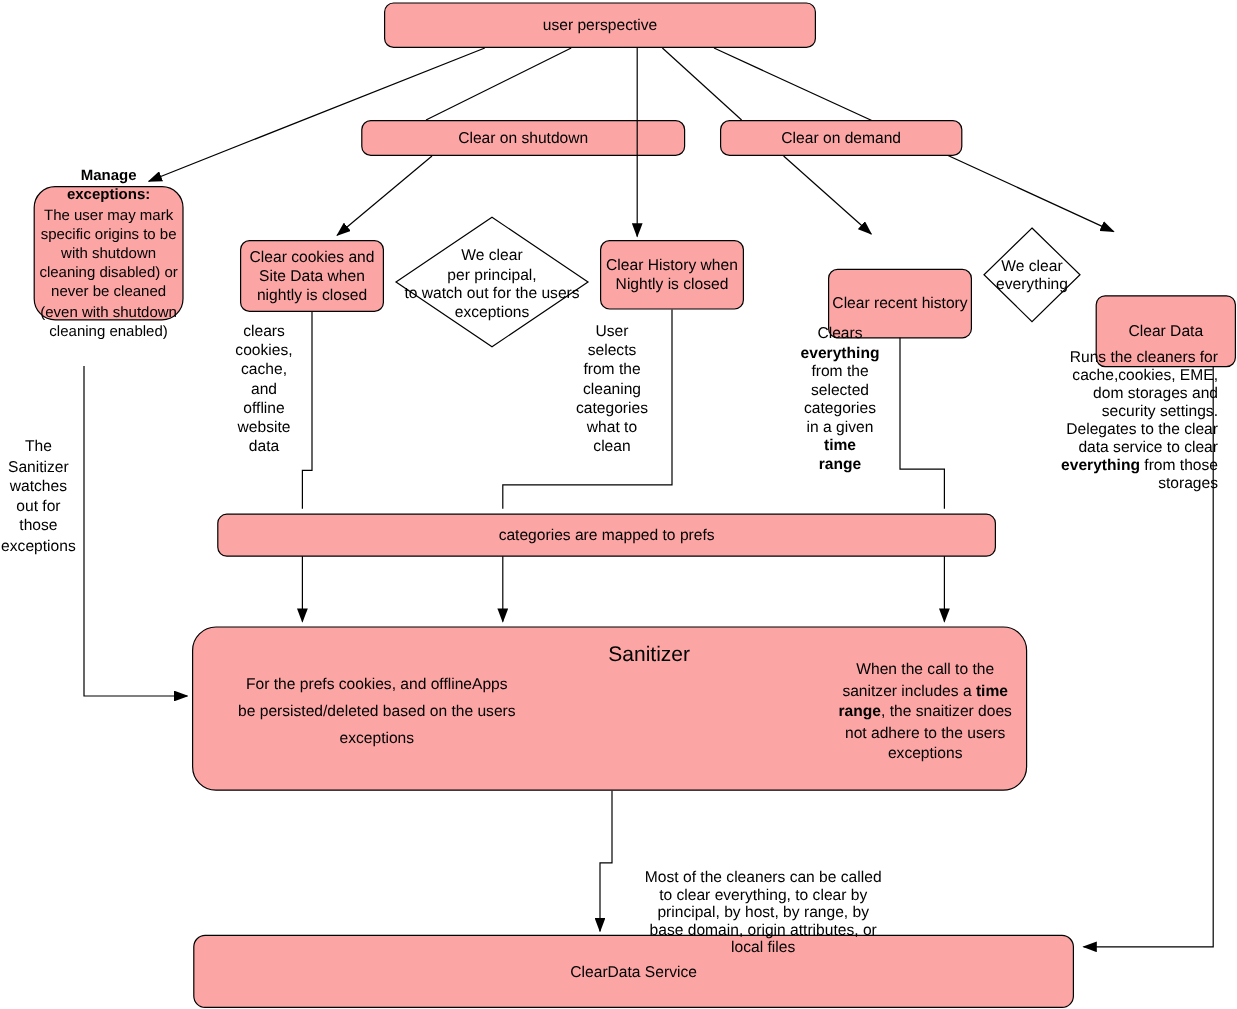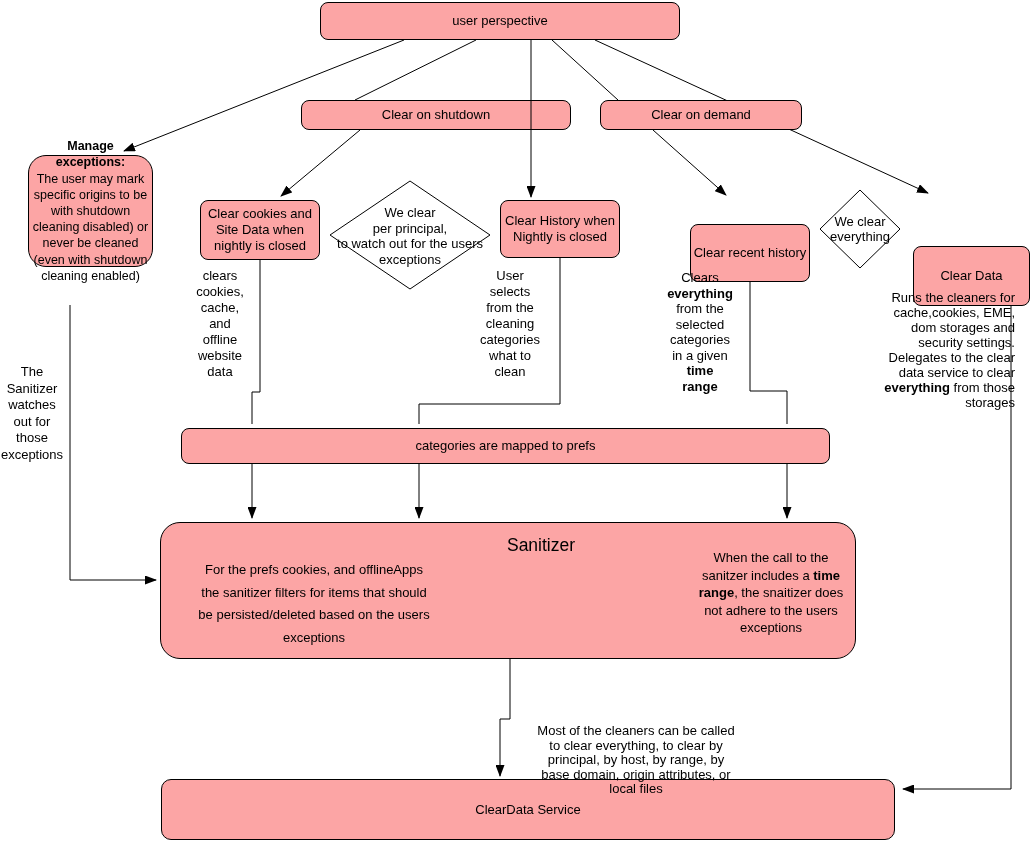--- a/index.html
+++ b/index.html
@@ -112,21 +112,20 @@
   </div>
 
   <div class="node" style="left:181px;top:428px;width:649px;height:36px;text-align:right;">
     <span>categories are mapped to prefs</span>
   </div>
 
   <div class="node sanitizer" style="left:160px;top:522px;width:696px;height:137px;">
     <div class="san-title">Sanitizer</div>
     <div class="san-block san-left">
         <div>For the prefs cookies, and offlineApps</div>
-        <div>the sanitizer filters for items that should</div>
         <div>be persisted/deleted based on the users</div>
         <div>exceptions</div>
       </div>
     <div class="san-block san-right">
         <div>When the call to the</div>
         <div>sanitzer includes a <b>time</b></div>
         <div><b>range</b>, the snaitizer does</div>
         <div>not adhere to the users</div>
         <div>exceptions</div>
       </div>

